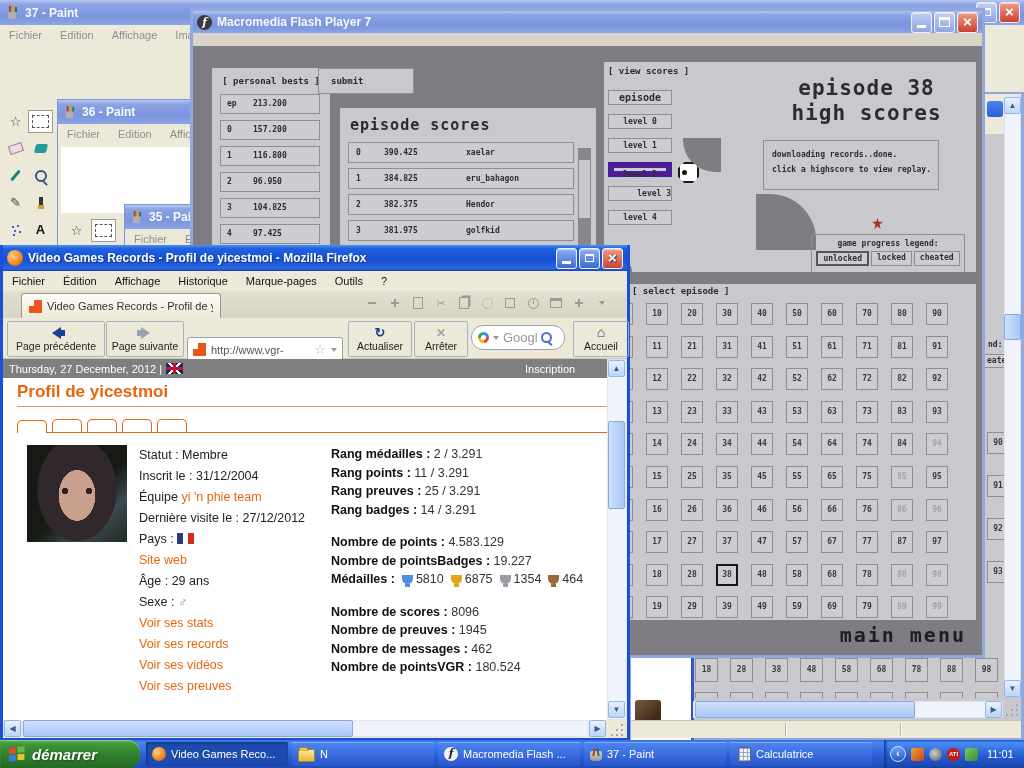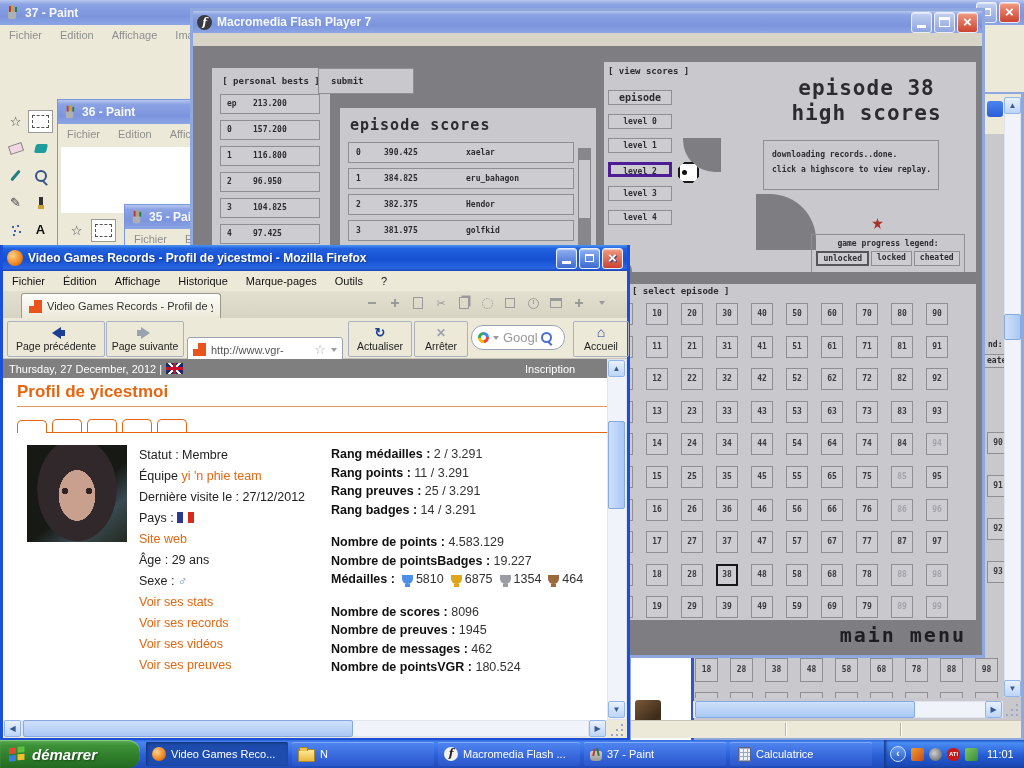--- a/index.html
+++ b/index.html
@@ -347,22 +347,22 @@
         <span style="position:absolute;left:1px;top:110px;width:11px;height:22px;background:#C9C9CD"></span>
       </div>
     </div>
 
     <div class="panel" style="left:411px;top:16px;width:372px;height:558px">
       <div class="px" style="position:absolute;left:4px;top:4px;font-size:9px">[ view scores ]</div>
       <div style="position:absolute;left:4px;top:28px;width:66px">
           <div class="px" style="width:64px;height:15px;border:1px solid #8f8f93;background:#CDCDD1;font-size:10px;line-height:13px;text-align:center;box-sizing:border-box;margin-bottom:9px">episode</div>
           <div class="px" style="width:64px;height:15px;border:1px solid #8f8f93;background:#CDCDD1;font-size:8px;line-height:13px;text-align:center;box-sizing:border-box;margin-bottom:9px">level 0</div>
           <div class="px" style="width:64px;height:15px;border:1px solid #8f8f93;background:#CDCDD1;font-size:8px;line-height:13px;text-align:center;box-sizing:border-box;margin-bottom:9px">level 1</div>
-          <div class="px" style="width:64px;height:15px;border:3px solid #4c1d95;background:#CDCDD1;font-size:8px;line-height:13px;text-align:center;box-sizing:border-box;margin-bottom:9px">level 2</div>
-          <div class="px" style="width:64px;height:15px;border:1px solid #8f8f93;background:#CDCDD1;font-size:8px;line-height:13px;text-align:center;box-sizing:border-box;margin-bottom:9px">level 3</div>
+          <div class="px" style="width:64px;height:15px;border:6px solid #4c1d95;background:#CDCDD1;font-size:8px;line-height:13px;text-align:center;box-sizing:border-box;margin-bottom:9px">level 2</div>
+          <div class="px" style="width:64px;height:15px;border:1px solid #8f8f93;background:#CDCDD1;font-size:8px;line-height:13px;text-align:right;box-sizing:border-box;margin-bottom:9px">level 3</div>
           <div class="px" style="width:64px;height:15px;border:1px solid #8f8f93;background:#CDCDD1;font-size:8px;line-height:13px;text-align:center;box-sizing:border-box;margin-bottom:9px">level 4</div>
         </div>
 
       <div class="darkshape" style="left:79px;top:76px;width:38px;height:34px;border-radius:0 0 0 32px"></div>
       <div class="darkshape" style="left:152px;top:132px;width:60px;height:56px;border-radius:0 46px 0 0"></div>
       <div class="darkshape" style="left:0px;top:196px;width:28px;height:18px;border-radius:0 14px 0 0"></div>
       <span class="octagon" style="left:74px;top:100px"></span>
       <span class="octdot" style="left:78px;top:108px"></span>
       <span class="redstar" style="left:268px;top:156px"></span>
 
@@ -610,20 +610,21 @@
         </div>
       <div style="display:flex;margin-top:12px">
         <div style="width:100px;height:97px;margin-left:10px;flex:none;background:
              radial-gradient(circle 3px at 38px 46px,#2e2224 98%,transparent),
              radial-gradient(circle 3px at 62px 46px,#2e2224 98%,transparent),
              radial-gradient(ellipse 26px 36px at 50% 52%,#c9a08e 70%,transparent 71%),
              radial-gradient(ellipse 40px 52px at 50% 46%,#30282a 98%,transparent),
              linear-gradient(140deg,#171a14 55%,#3a4a52 75%,#232a20)"></div>
         <div style="margin-left:12px;width:192px;font-size:12.5px;color:#222;line-height:21px">
           <div>Statut : Membre</div>
+          <div>Inscrit le : 31/12/2004</div>
           <div><span>Équipe </span><span class="olink">yi 'n phie team</span></div>
           <div>Dernière visite le : 27/12/2012</div>
           <div><span>Pays : </span><span class="flagfr"></span></div>
           <div class="olink">Site web</div>
           <div>Âge : 29 ans</div>
           <div><span>Sexe : </span><span style="color:#5b8cc8;font-weight:bold">♂</span></div>
           <div>
               <div class="olink">Voir ses stats</div>
               <div class="olink">Voir ses records</div>
               <div class="olink">Voir ses vidéos</div>

